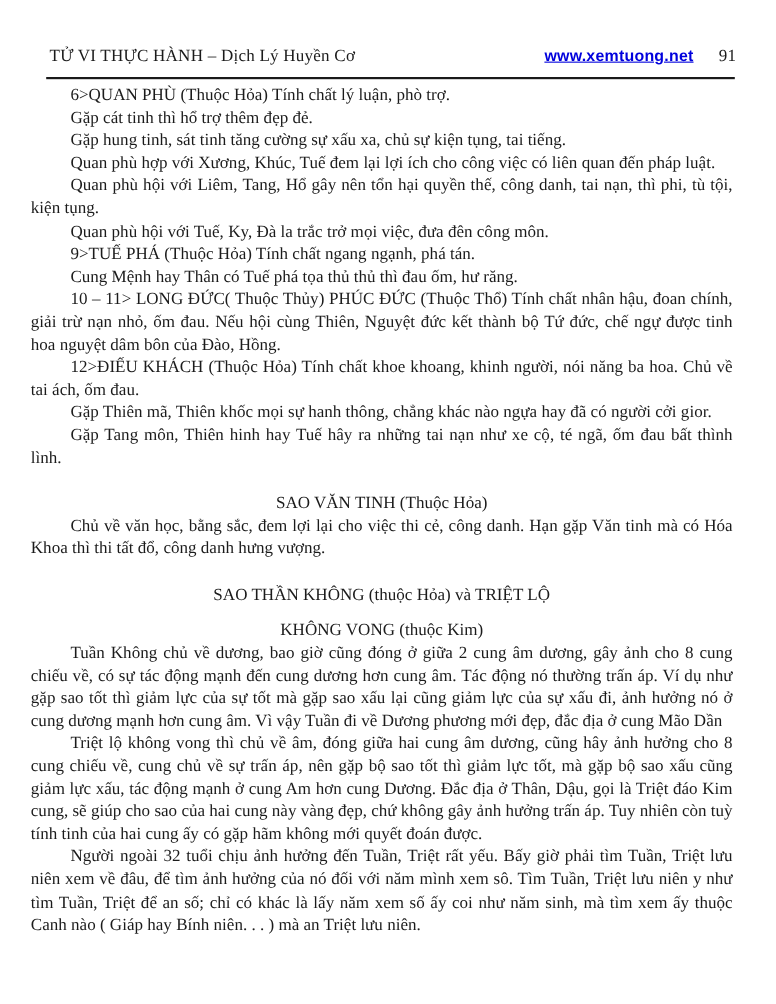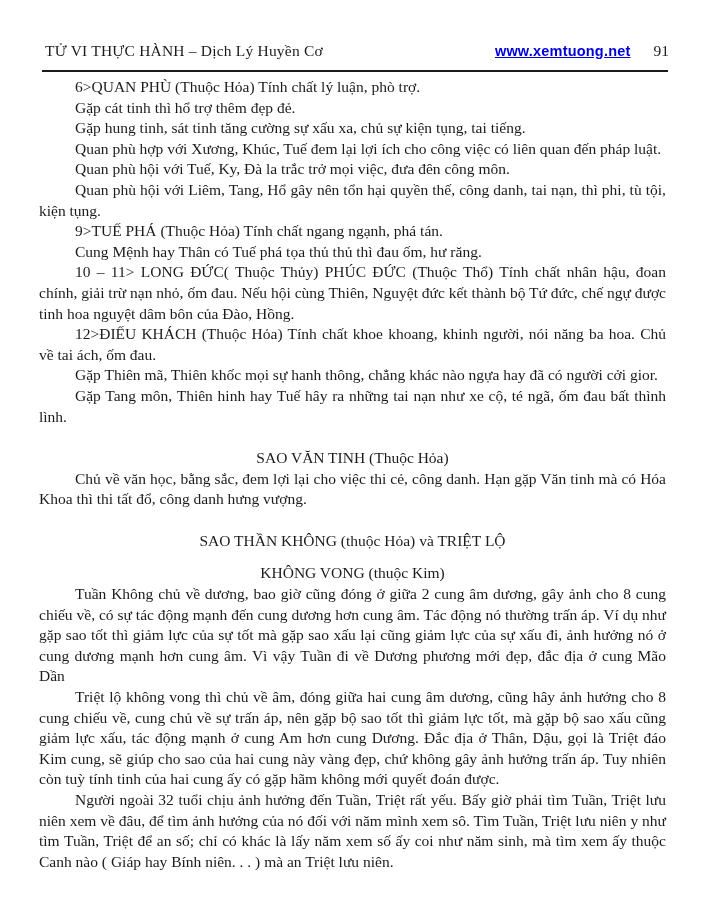--- a/index.html
+++ b/index.html
@@ -45,21 +45,21 @@
   .rule {
     position: absolute;
     left: 42px;
     right: 37px;
     top: 70px;
     height: 2px;
     background: #1a1a1a;
   }
   .content {
     position: absolute;
-    left: 39px;
+    left: 28px;
     right: 39px;
     top: 77px;
     font-size: 15.5px;
     line-height: 20.6px;
     text-align: justify;
   }
   .content p {
     margin: 0;
     text-indent: 36px;
   }
@@ -85,22 +85,22 @@
     </span>
   </div>
 
   <div class="rule"></div>
 
   <div class="content">
     <p>6&gt;QUAN PHÙ (Thuộc Hỏa) Tính chất lý luận, phò trợ.</p>
     <p>Gặp cát tinh thì hổ trợ thêm đẹp đẻ.</p>
     <p>Gặp hung tinh, sát tinh tăng cường sự xấu xa, chủ sự kiện tụng, tai tiếng.</p>
     <p>Quan phù hợp với Xương, Khúc, Tuế đem lại lợi ích cho công việc có liên quan đến pháp luật.</p>
+    <p>Quan phù hội với Liêm, Tang, Hổ gây nên tổn hại quyền thế, công danh, tai nạn, thì phi, tù tội, kiện tụng.</p>
     <p>Quan phù hội với Tuế, Ky, Đà la trắc trở mọi việc, đưa đên công môn.</p>
-    <p>Quan phù hội với Liêm, Tang, Hổ gây nên tổn hại quyền thế, công danh, tai nạn, thì phi, tù tội, kiện tụng.</p>
     <p>9&gt;TUẾ PHÁ (Thuộc Hỏa) Tính chất ngang ngạnh, phá tán.</p>
     <p>Cung Mệnh hay Thân có Tuế phá tọa thủ thủ thì đau ốm, hư răng.</p>
     <p>10 – 11&gt; LONG ĐỨC( Thuộc Thủy) PHÚC ĐỨC (Thuộc Thổ) Tính chất nhân hậu, đoan chính, giải trừ nạn nhỏ, ốm đau. Nếu hội cùng Thiên, Nguyệt đức kết thành bộ Tứ đức, chế ngự được tinh hoa nguyệt dâm bôn của Đào, Hồng.</p>
     <p>12&gt;ĐIẾU KHÁCH (Thuộc Hỏa) Tính chất khoe khoang, khinh người, nói năng ba hoa. Chủ về tai ách, ốm đau.</p>
     <p>Gặp Thiên mã, Thiên khốc mọi sự hanh thông, chẳng khác nào ngựa hay đã có người cởi gior.</p>
     <p>Gặp Tang môn, Thiên hinh hay Tuế hây ra những tai nạn như xe cộ, té ngã, ốm đau bất thình lình.</p>
     <p class="heading">SAO VĂN TINH (Thuộc Hỏa)</p>
     <p>Chủ về văn học, bằng sắc, đem lợi lại cho việc thi cẻ, công danh. Hạn gặp Văn tinh mà có Hóa Khoa thì thi tất đổ, công danh hưng vượng.</p>
     <p class="heading">SAO THẦN KHÔNG (thuộc Hỏa) và TRIỆT LỘ</p>
     <p class="heading cont">KHÔNG VONG (thuộc Kim)</p>

